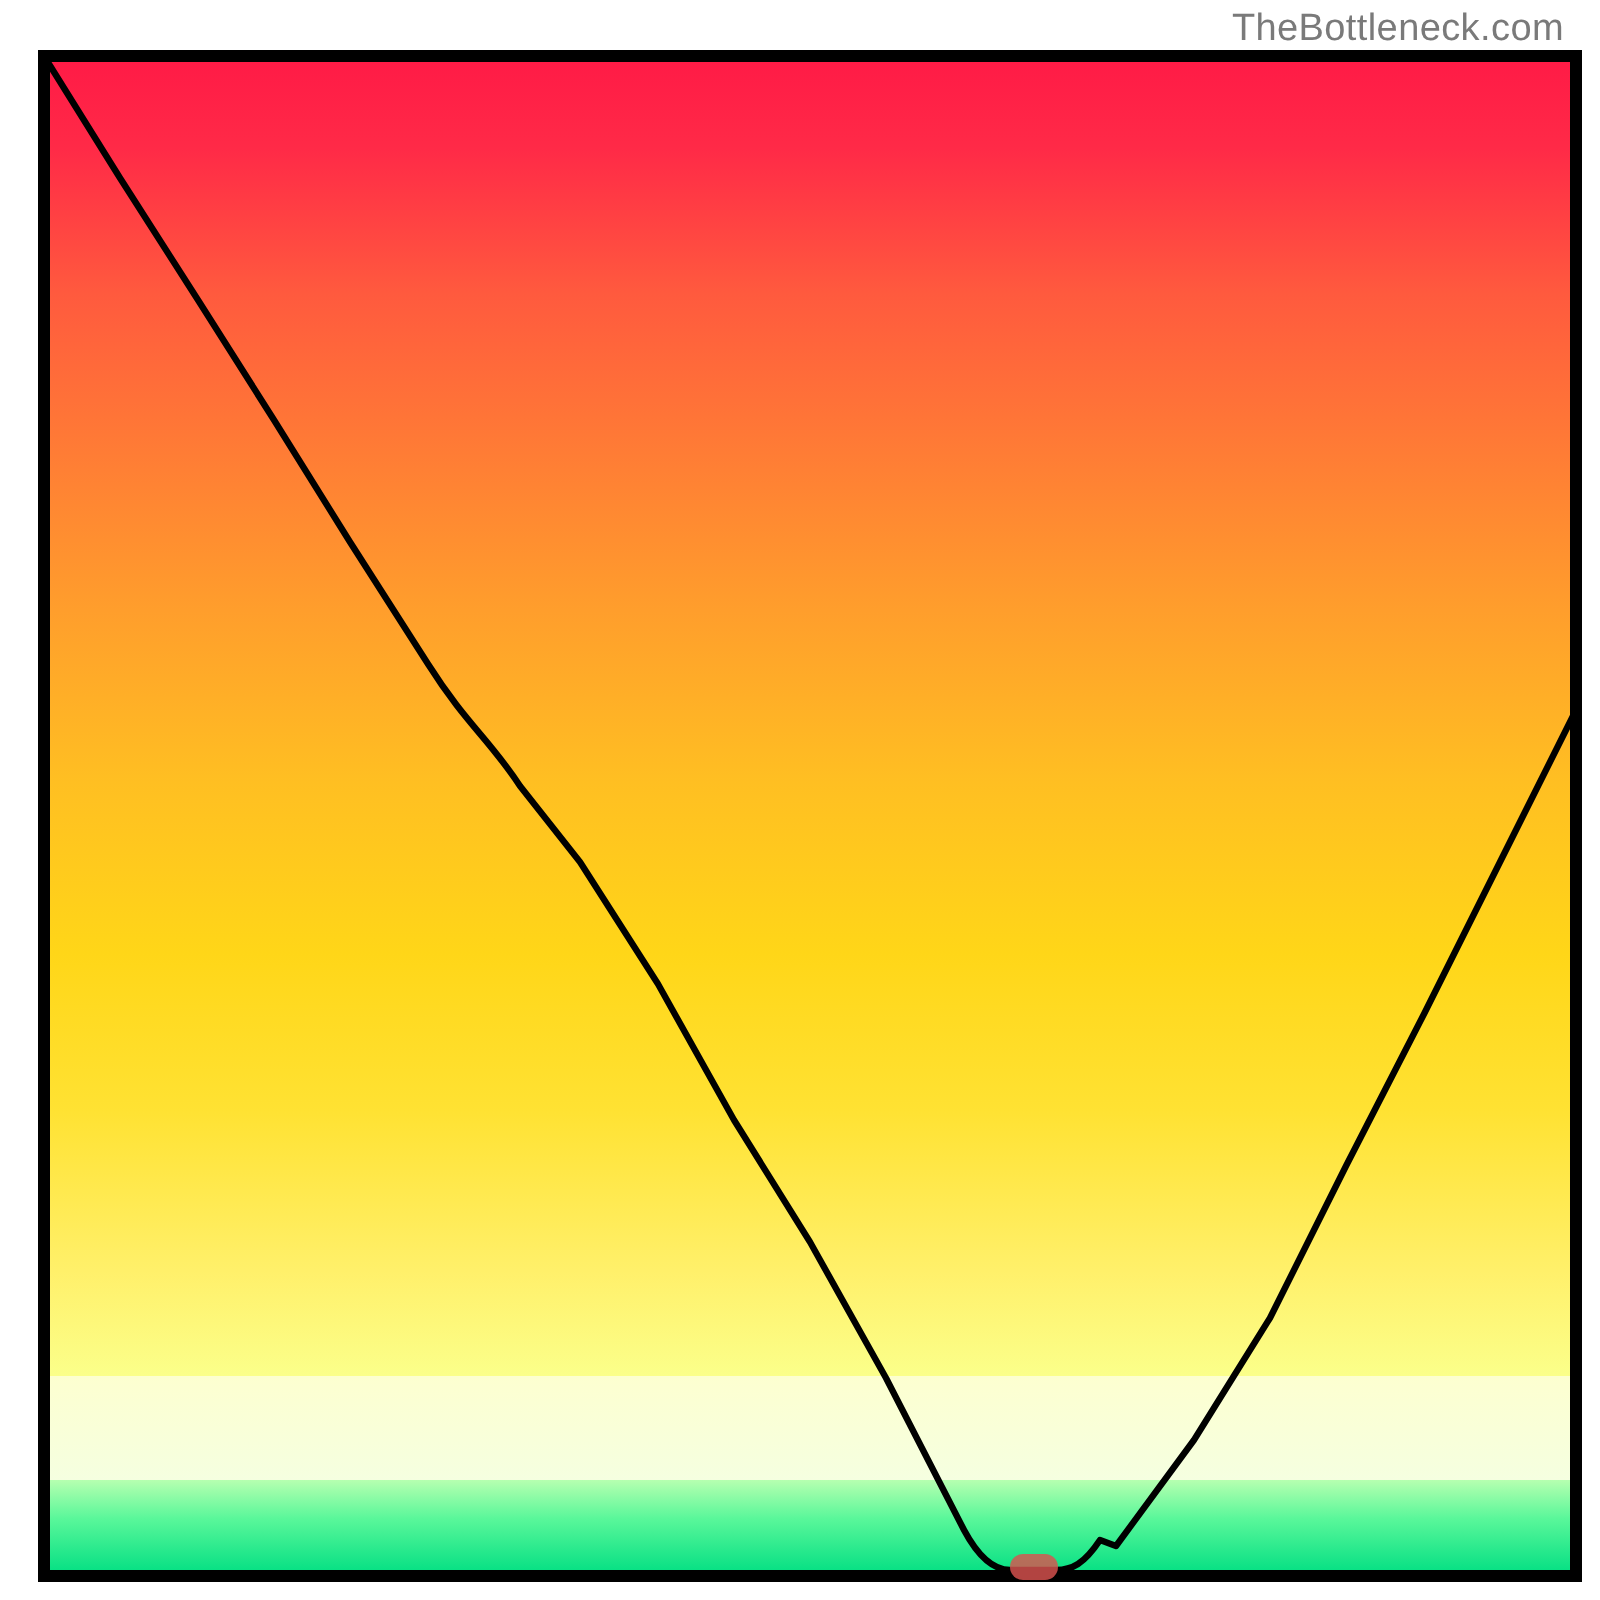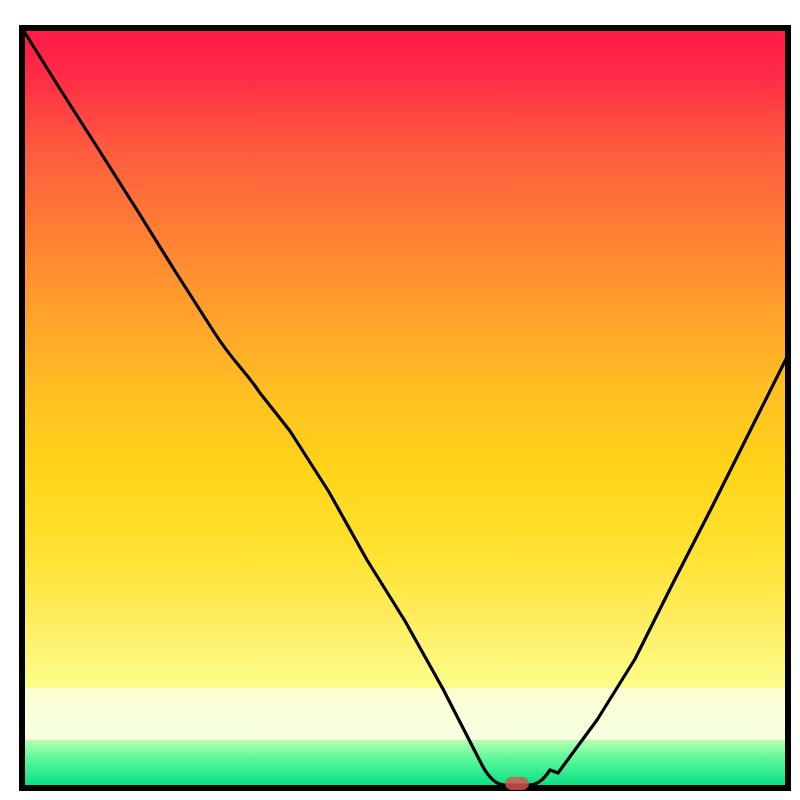--- a/index.html
+++ b/index.html
@@ -23,20 +23,21 @@
     letter-spacing: 0.2px;
   }
   svg {
     display: block;
   }
 </style>
 </head>
 <body>
 
 <div class="chart-wrap">
+  <div class="attribution">TheBottleneck.com</div>
 
   <svg width="800" height="800" viewBox="0 0 800 800">
 
     <defs>
 
       <linearGradient id="grad-main" x1="0" y1="0" x2="0" y2="1">
         <stop offset="0" stop-color="#ff1a46"></stop>
         <stop offset="0.07" stop-color="#ff2a47"></stop>
         <stop offset="0.18" stop-color="#ff5a3e"></stop>
         <stop offset="0.30" stop-color="#ff7c35"></stop>

